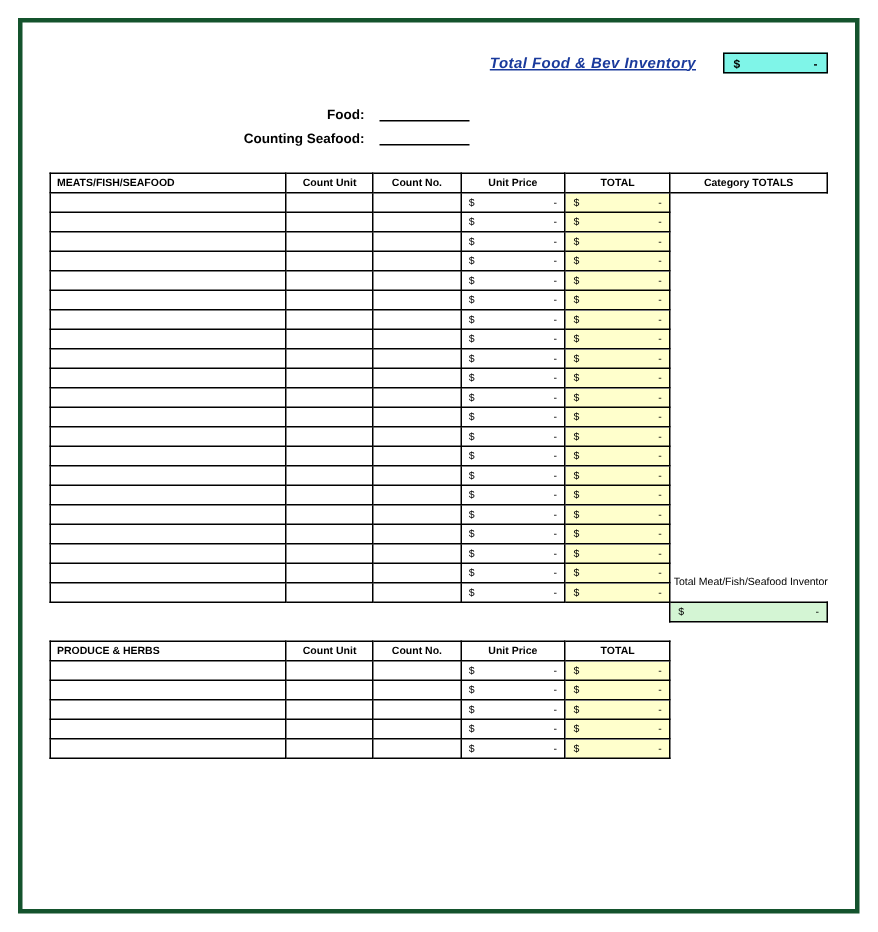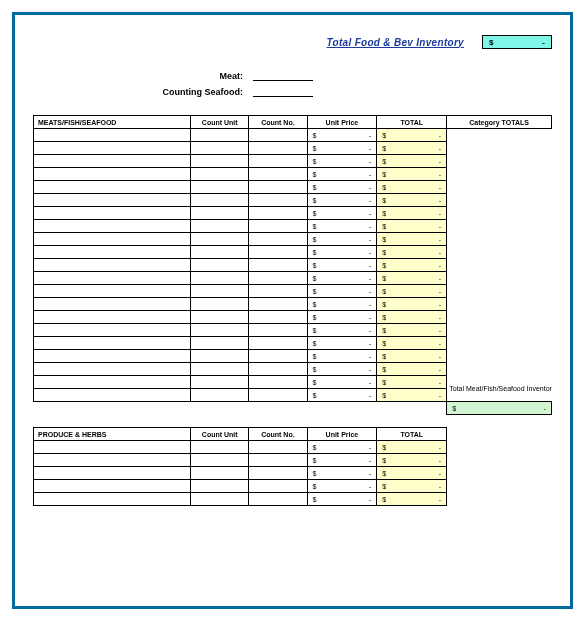--- a/index.html
+++ b/index.html
@@ -8,21 +8,21 @@
     height: 621px;
     background: #fff;
     padding: 12px;
     font-family: Arial, sans-serif;
     font-size: 9px;
     position: relative;
   }
   .page {
     width: 100%;
     height: 100%;
-    border: 3px solid #0369a1;
+    border: 3px solid #14532d;
     background: #fff;
     padding: 20px 18px 0 18px;
     overflow: hidden;
   }
   .title-row {
     display: flex;
     justify-content: flex-end;
     align-items: center;
     margin-bottom: 20px;
     gap: 18px;
@@ -124,21 +124,21 @@
   <div class="title-row">
     <span class="title-text">Total Food &amp; Bev Inventory</span>
     <div class="total-box">
       <span>$</span>
       <span>-</span>
     </div>
   </div>
 
   <div class="meta-block">
     <div class="meta-row">
-      <span class="meta-label">Meat:</span>
+      <span class="meta-label">Food:</span>
       <span class="meta-line"></span>
     </div>
     <div class="meta-row">
       <span class="meta-label">Counting Seafood:</span>
       <span class="meta-line"></span>
     </div>
   </div>
 
   <table class="inv">
     <colgroup>

